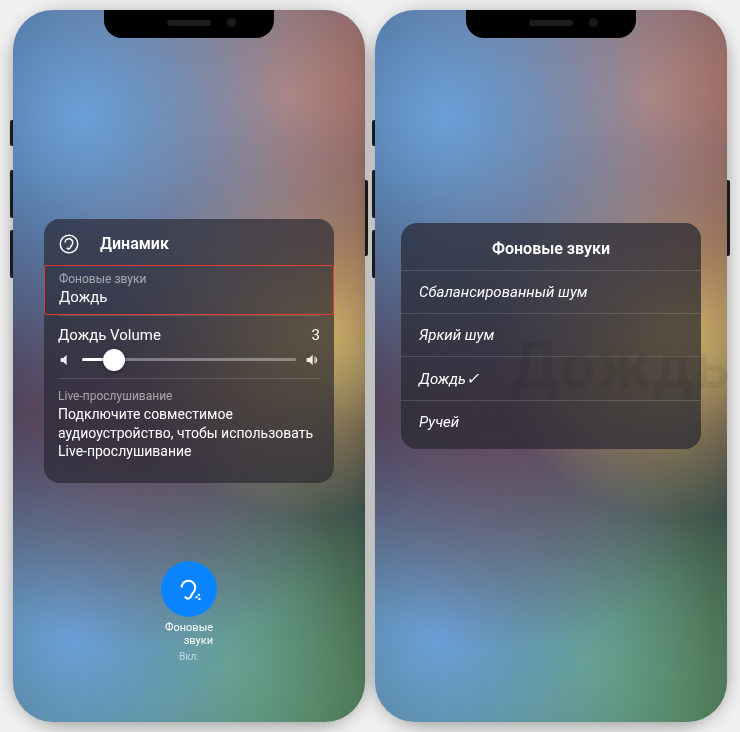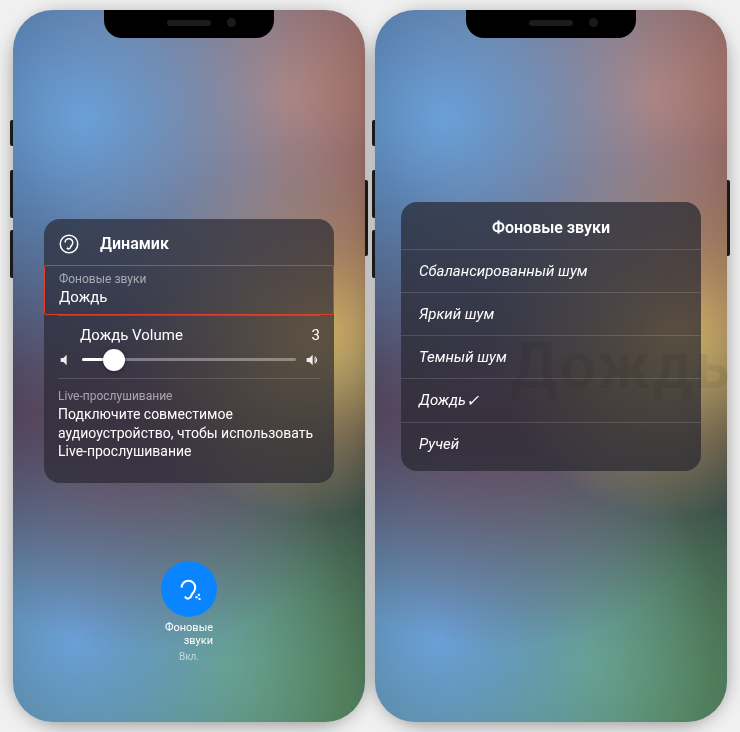--- a/index.html
+++ b/index.html
@@ -124,21 +124,21 @@
     color: #fff;
   }
   .highlight {
     border: 1.5px solid #e23b2e;
     border-radius: 2px;
     margin: 0 -14px;
     padding: 6px 14px 8px 14px;
   }
   .vol-row { padding-top:10px; }
   .vol-head {
-    display:flex; justify-content:space-between; font-size:15px; margin-bottom:8px;margin-left:22px;
+    display:flex; justify-content:space-between; font-size:15px; margin-bottom:8px;
   }
   .slider-wrap {
     display:flex; align-items:center; gap:8px;
   }
   .spk-icon { width:16px; height:16px; opacity:0.9; }
   .slider {
     flex:1; height:3px; background:rgba(255,255,255,0.35);
     border-radius:2px; position:relative;
   }
   .slider-fill {
@@ -281,23 +281,20 @@
 
     <div class="panel2">
       <div class="panel2-title">Фоновые звуки</div>
       <div class="list-item">
         <span>Сбалансированный шум</span>
       </div>
       <div class="list-item">
         <span>Яркий шум</span>
       </div>
       <div class="list-item">
-        <span>Темный шум</span>
-      </div>
-      <div class="list-item">
         <span>Дождь</span>
         <span class="check">✓</span>
       </div>
       <div class="list-item">
         <span>Ручей</span>
       </div>
     </div>
   </div>
 </div>
 

